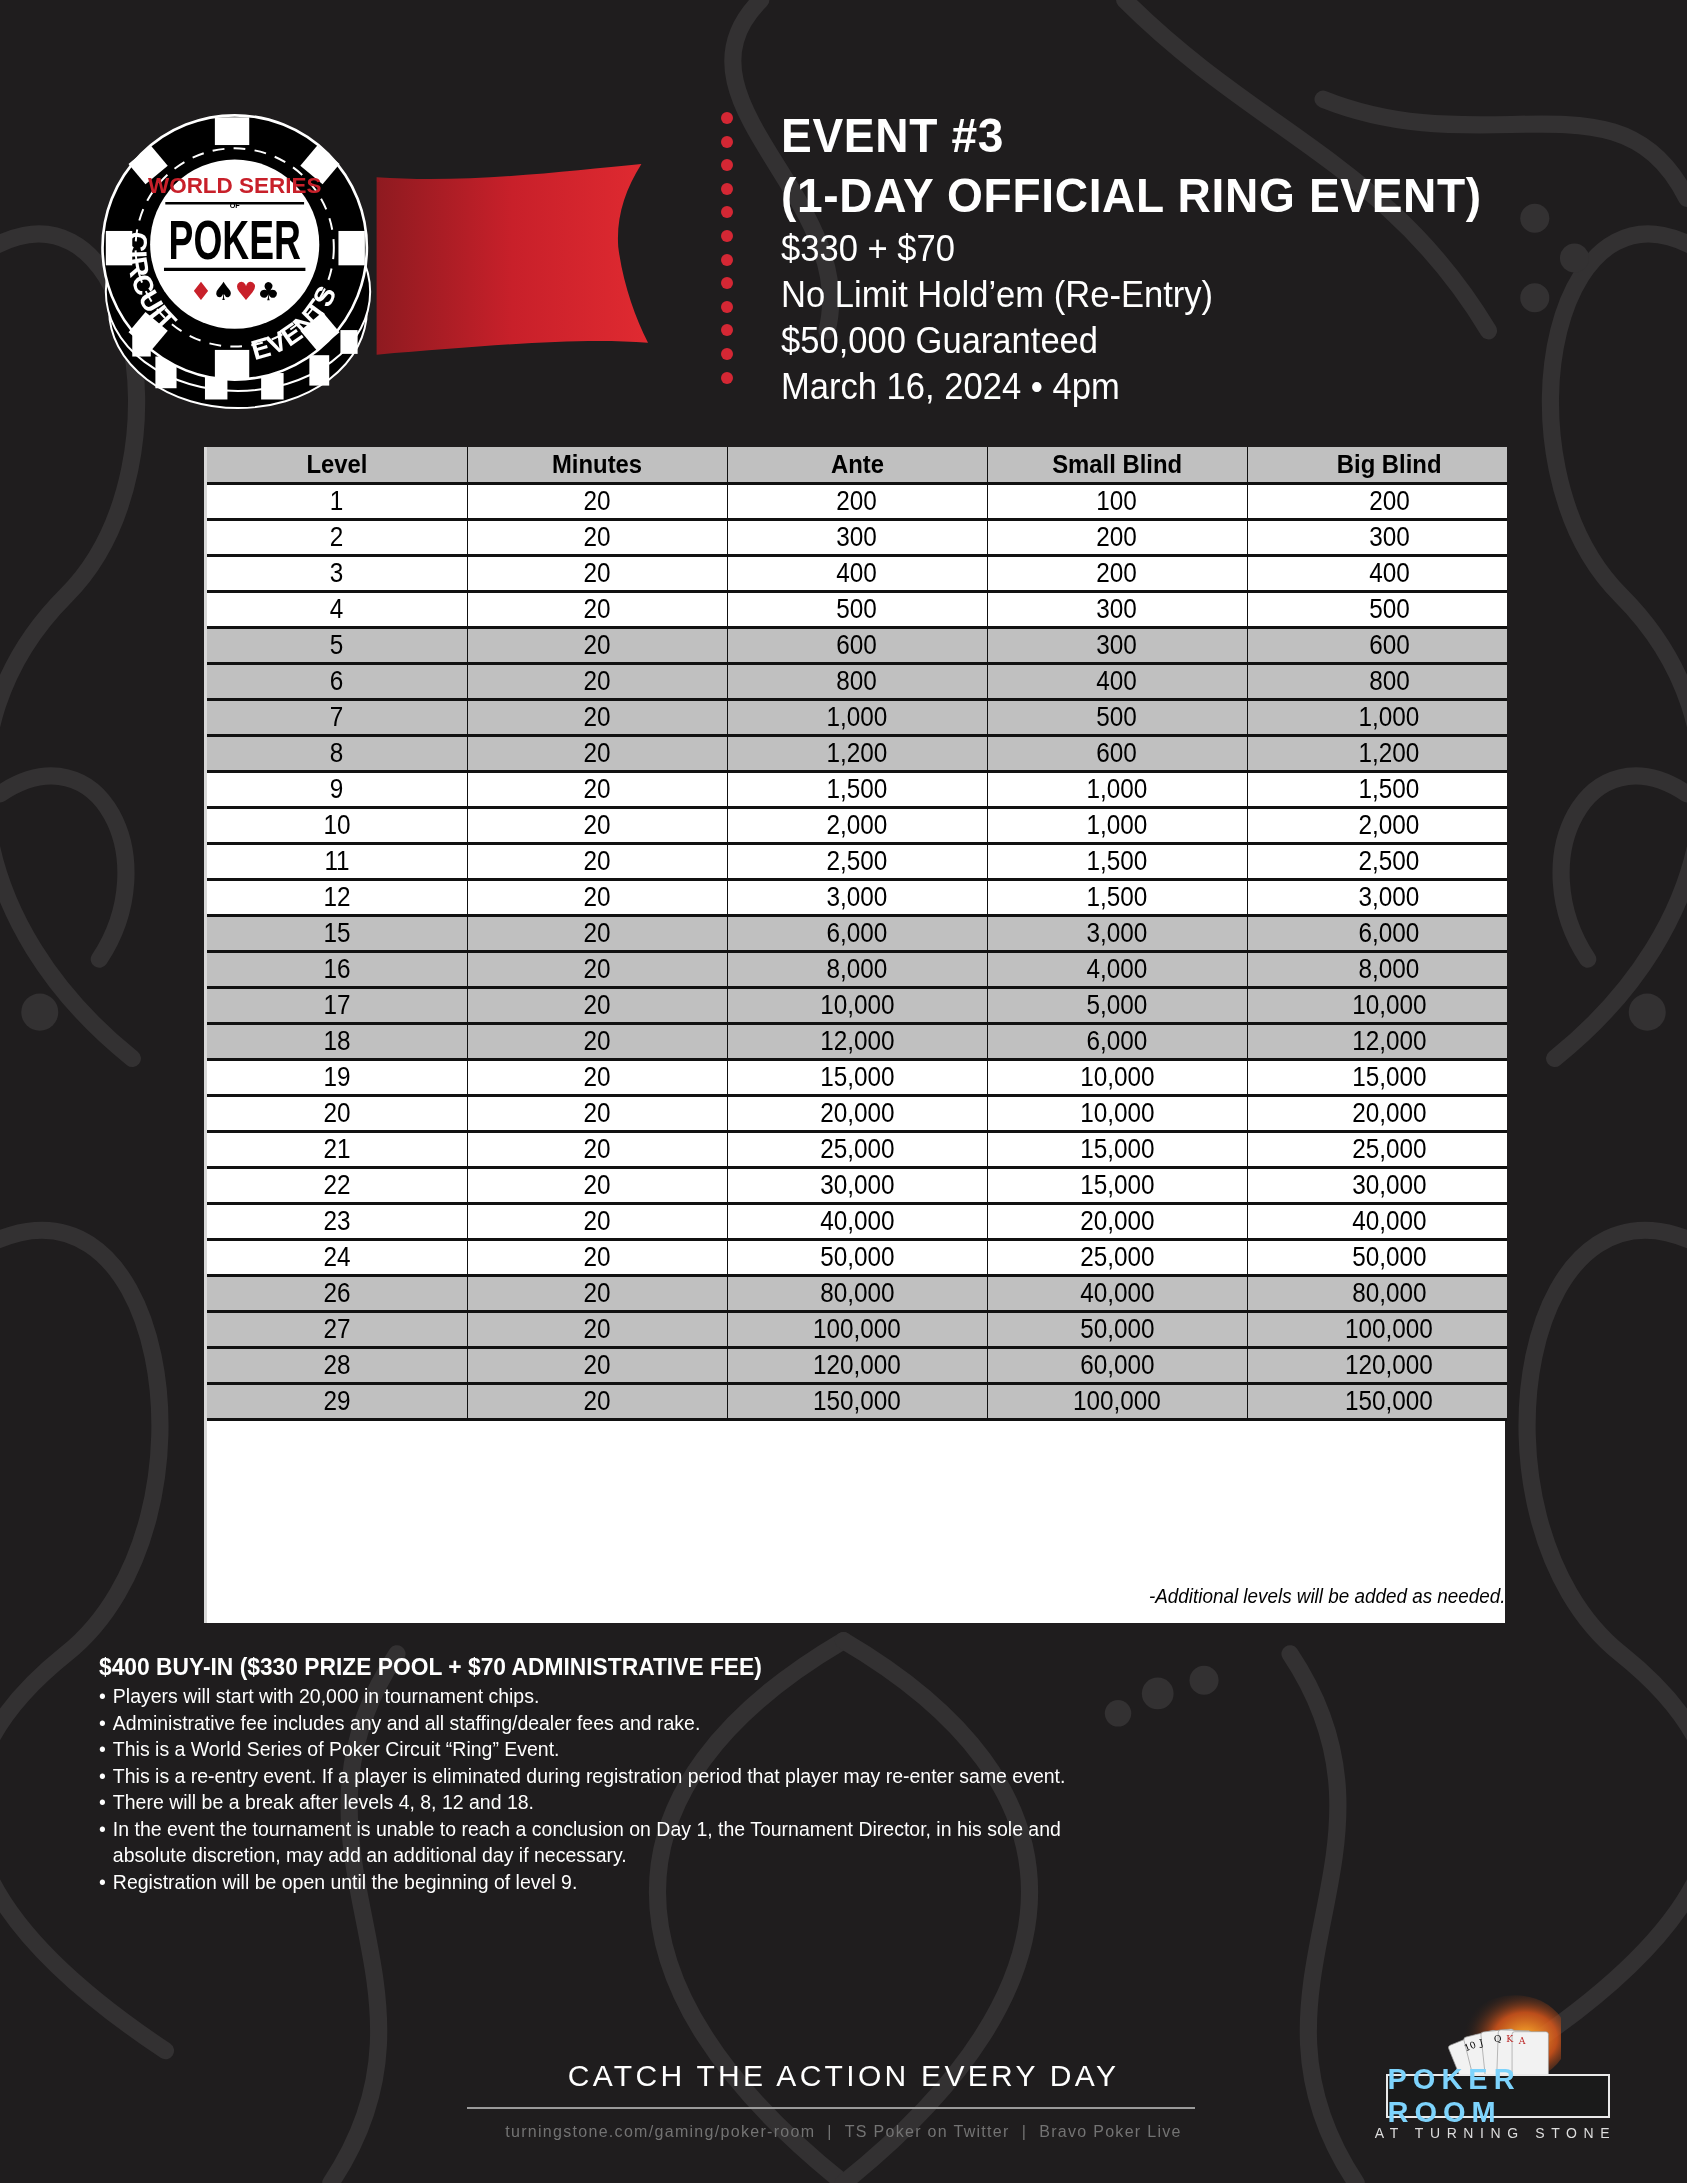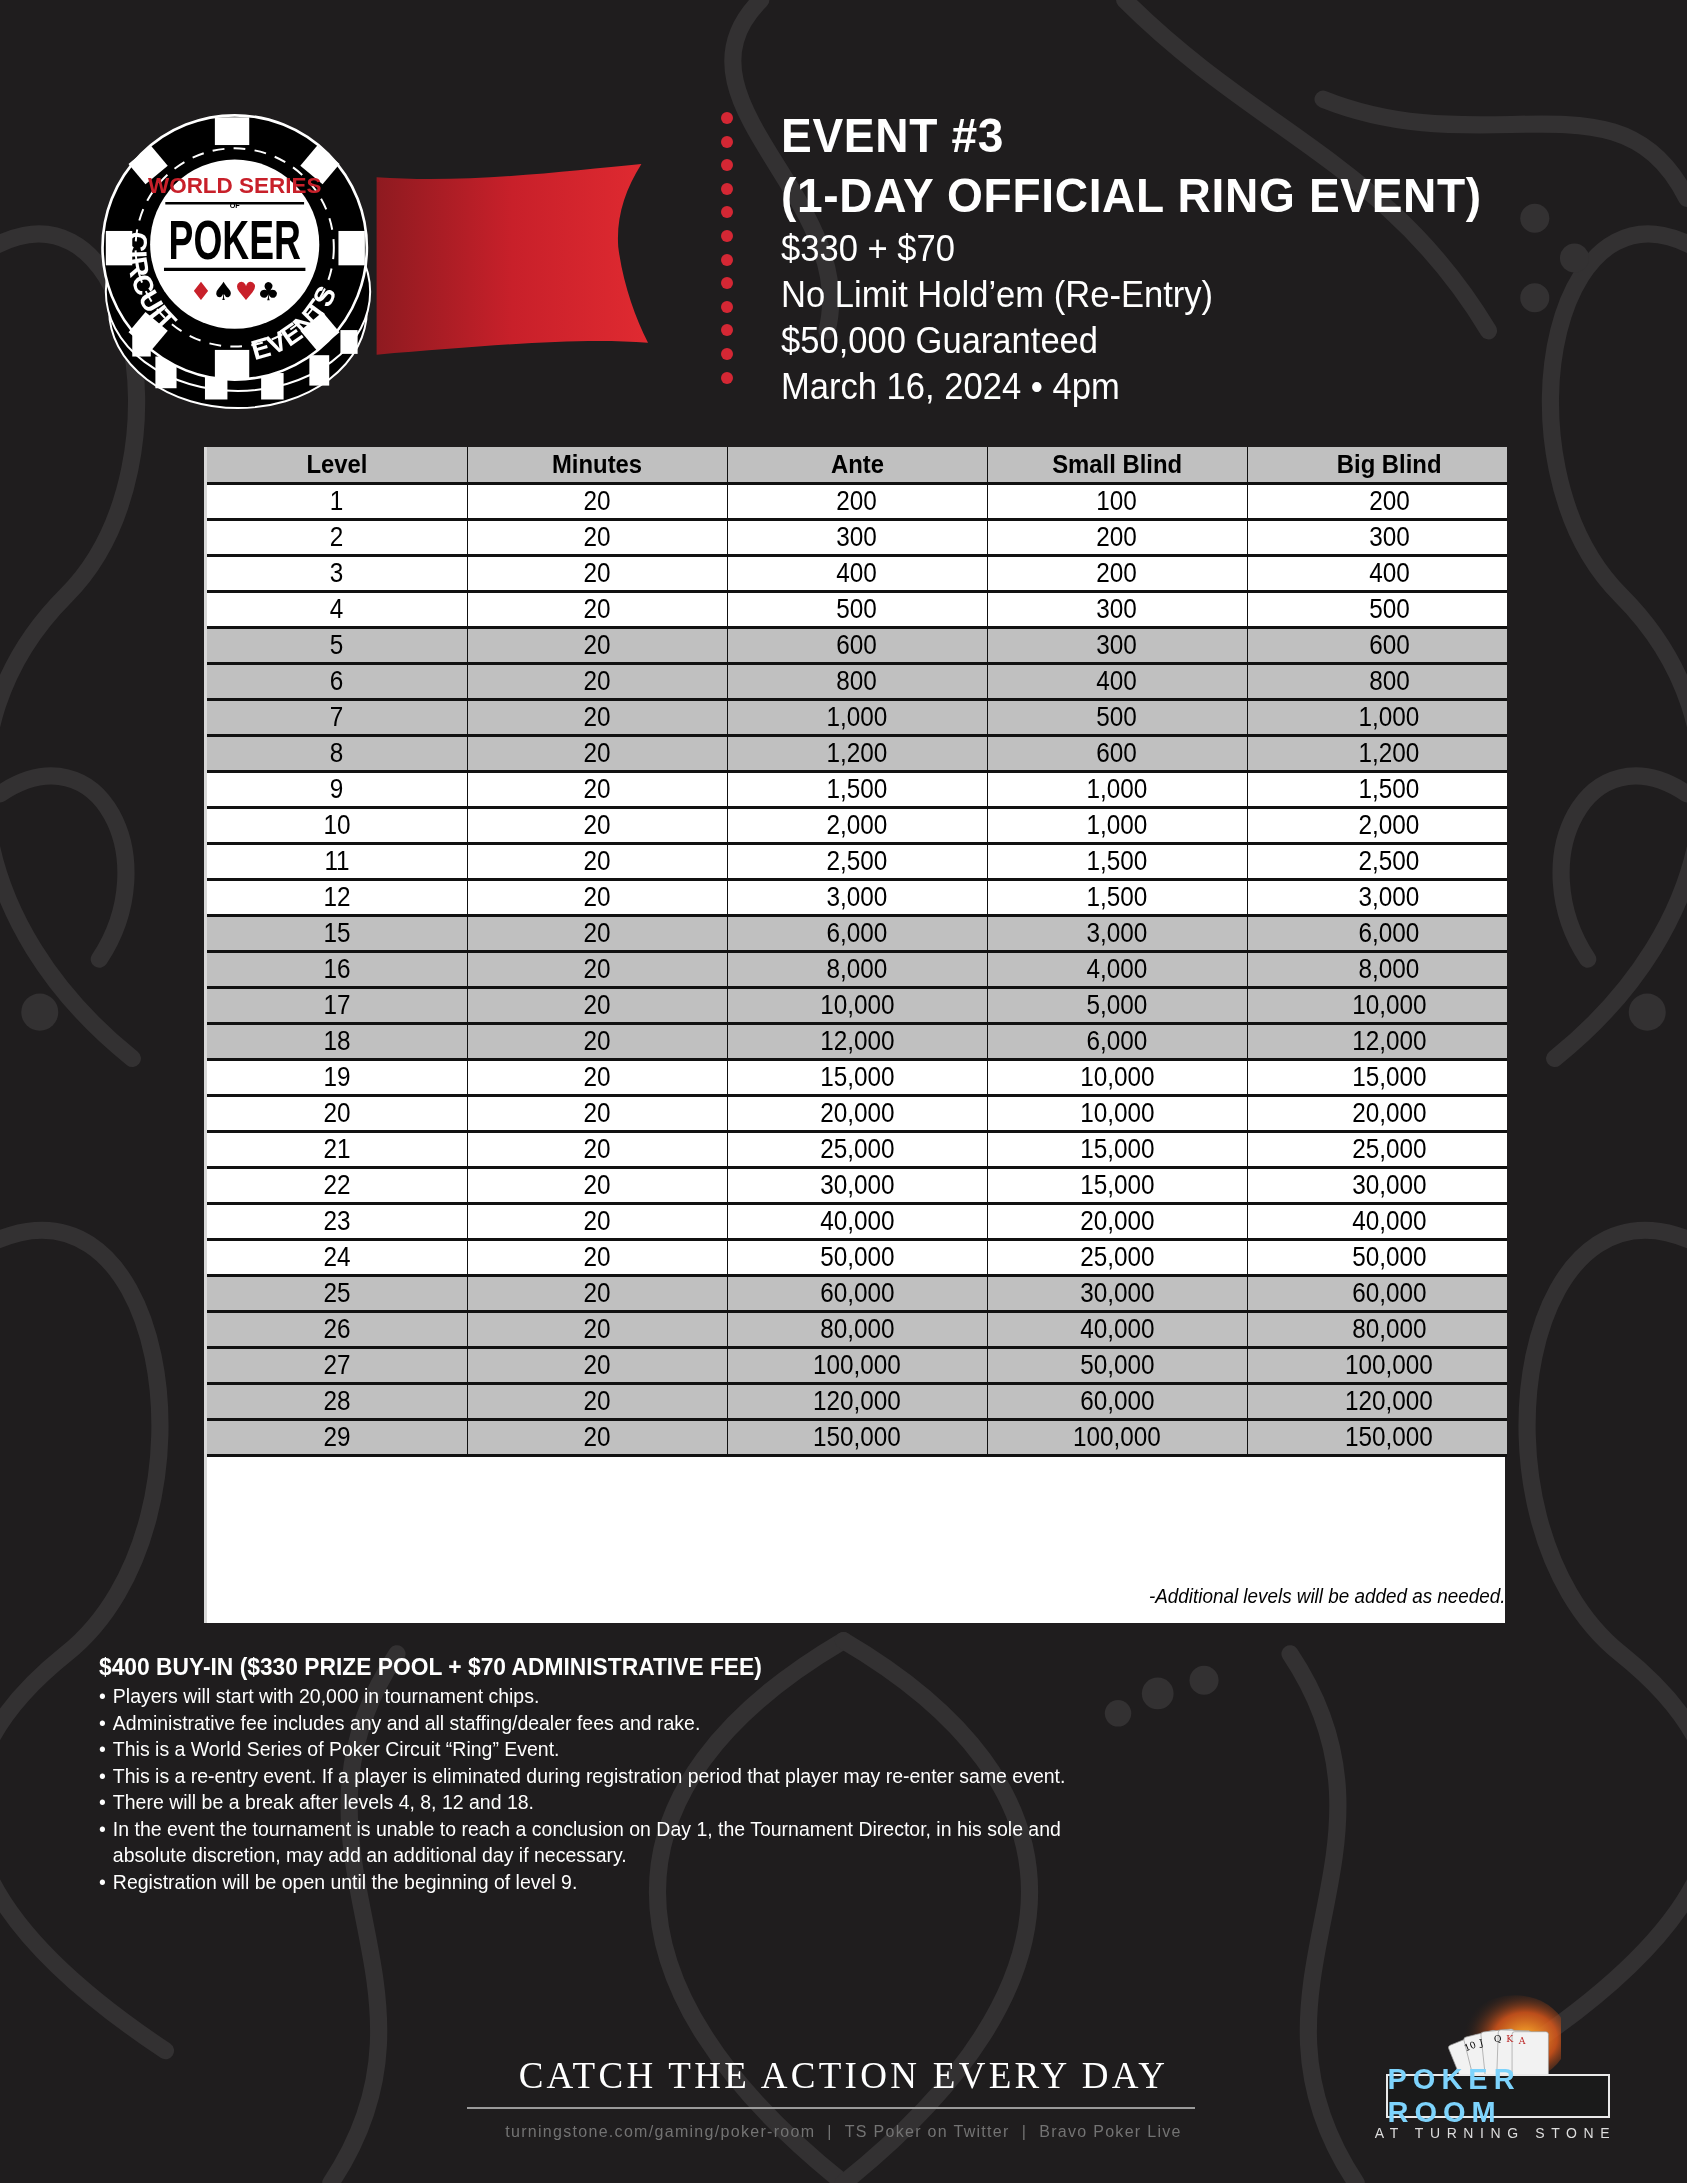--- a/index.html
+++ b/index.html
@@ -61,21 +61,21 @@
   
   .notes { left:99px; top:1651px; width:1323px; }
   .notes-title { font-weight:bold; font-size:24px; line-height:32px; transform:scaleX(0.95); transform-origin:left; white-space:nowrap; }
   .note { font-size:20.5px; line-height:26.5px; white-space:nowrap; transform:scaleX(0.95); transform-origin:left; }
   .note .bullet { display:inline-block; width:14.6px; }
   .note.cont { padding-left:14.6px; }
 
   
   .tagline {
     left:463px; top:2056px; width:761px; text-align:center;
-    font-size:37px; letter-spacing:3.3px; line-height:40px;font-family:Liberation Serif, serif;
+    font-size:30px; letter-spacing:3.3px; line-height:40px;
   }
   .rule { left:467px; top:2107px; width:728px; height:2px; background:#9a9a9a; }
   .links {
     left:463px; top:2119px; width:761px; text-align:center;
     font-size:16px; letter-spacing:1.3px; color:#737373; line-height:26.5px;
   }
   .links .sep { margin:0 12px; }
 
   .pr-logo { left:1363px; top:1952px; width:265px; height:205px; }
   .pr-box {
@@ -364,27 +364,20 @@
           <td><span class="cell-text">40,000</span></td>
         </tr>
         <tr class="white">
           <td><span class="cell-text">24</span></td>
           <td><span class="cell-text">20</span></td>
           <td><span class="cell-text">50,000</span></td>
           <td><span class="cell-text">25,000</span></td>
           <td><span class="cell-text">50,000</span></td>
         </tr>
         <tr class="grey">
-          <td><span class="cell-text">25</span></td>
-          <td><span class="cell-text">20</span></td>
-          <td><span class="cell-text">60,000</span></td>
-          <td><span class="cell-text">30,000</span></td>
-          <td><span class="cell-text">60,000</span></td>
-        </tr>
-        <tr class="grey">
           <td><span class="cell-text">26</span></td>
           <td><span class="cell-text">20</span></td>
           <td><span class="cell-text">80,000</span></td>
           <td><span class="cell-text">40,000</span></td>
           <td><span class="cell-text">80,000</span></td>
         </tr>
         <tr class="grey">
           <td><span class="cell-text">27</span></td>
           <td><span class="cell-text">20</span></td>
           <td><span class="cell-text">100,000</span></td>

